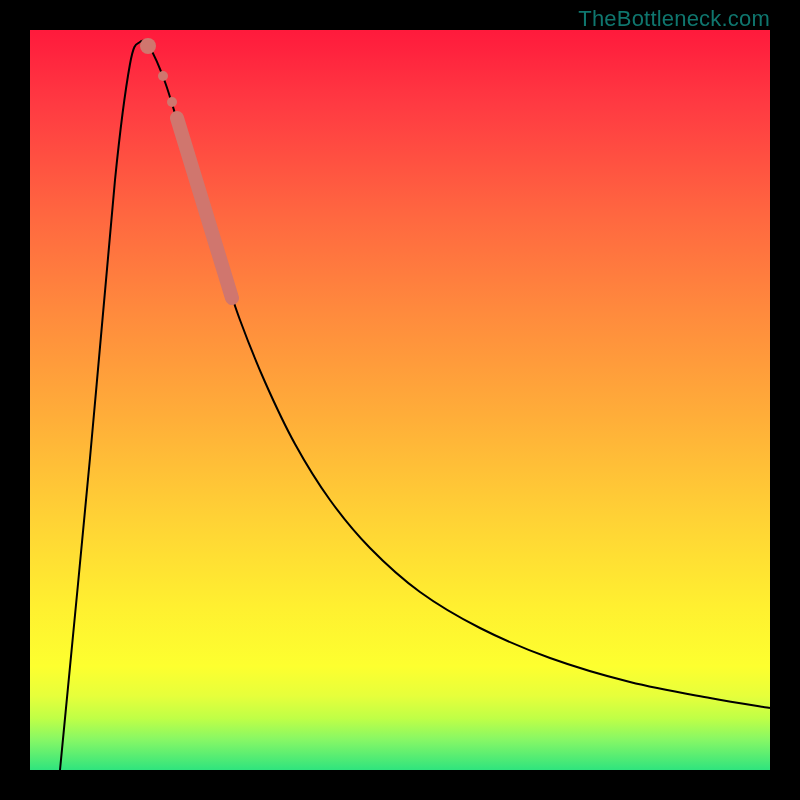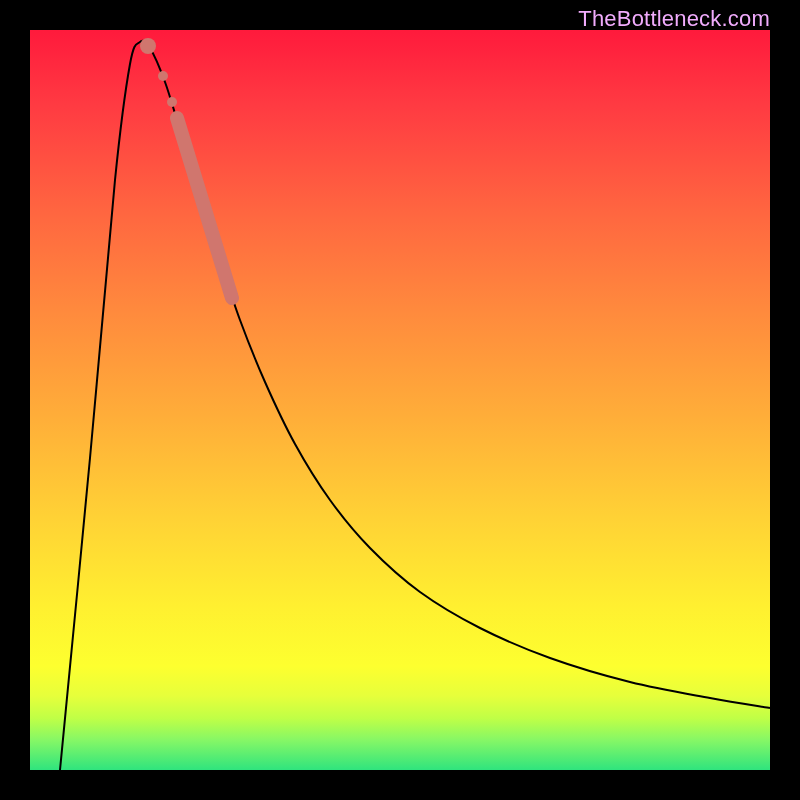--- a/index.html
+++ b/index.html
@@ -37,21 +37,21 @@
       #e6ff3b 90%,
       #c0ff46 93%,
       #85f766 96%,
       #2fe47e 100%
     );
   }
   .attribution {
     position: absolute;
     top: 6px;
     right: 30px;
-    color: #f0abfc;
+    color: #0f766e;
     font-size: 22px;
     letter-spacing: 0.2px;
   }
   svg.curve {
     position: absolute;
     top: 0;
     left: 0;
     width: 740px;
     height: 740px;
     overflow: visible;

